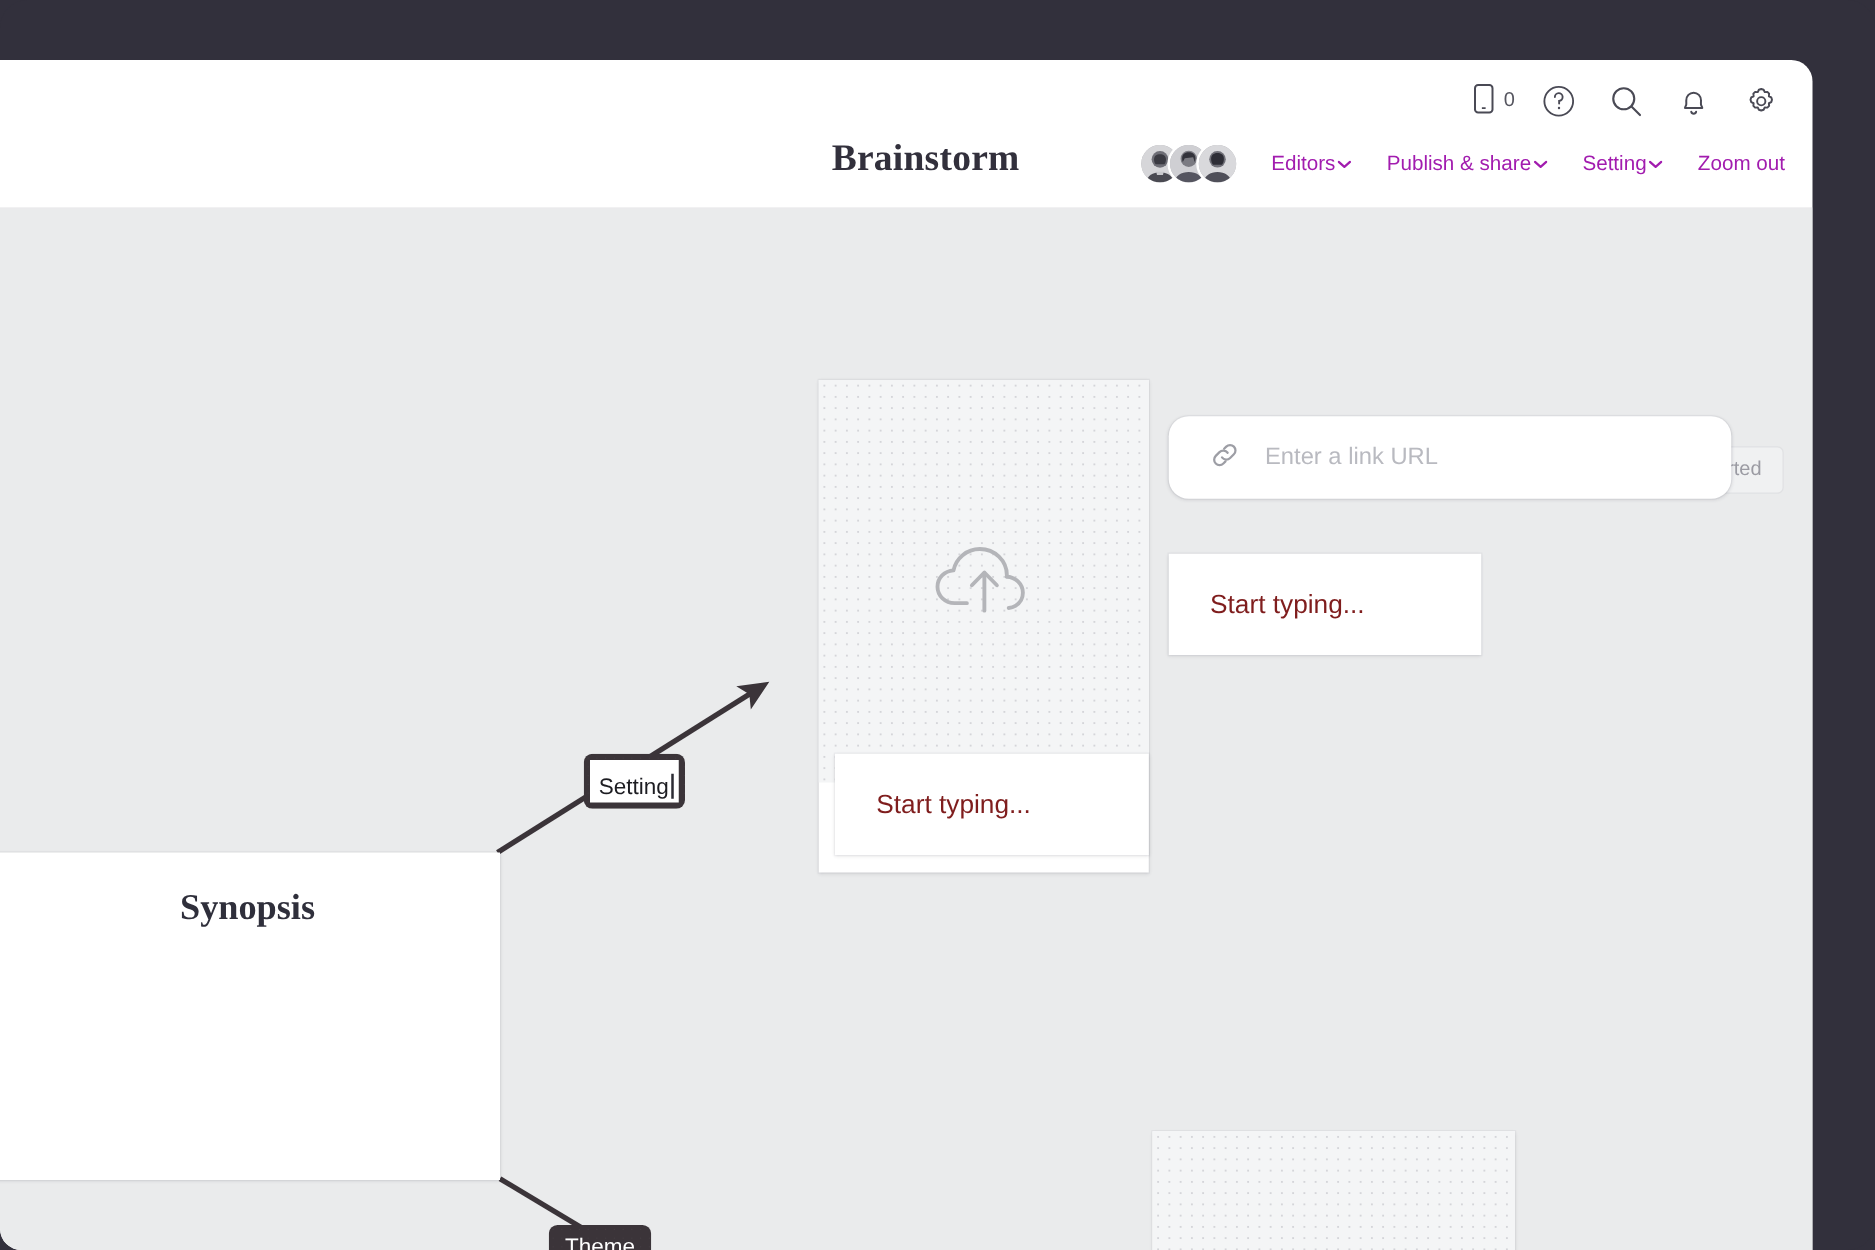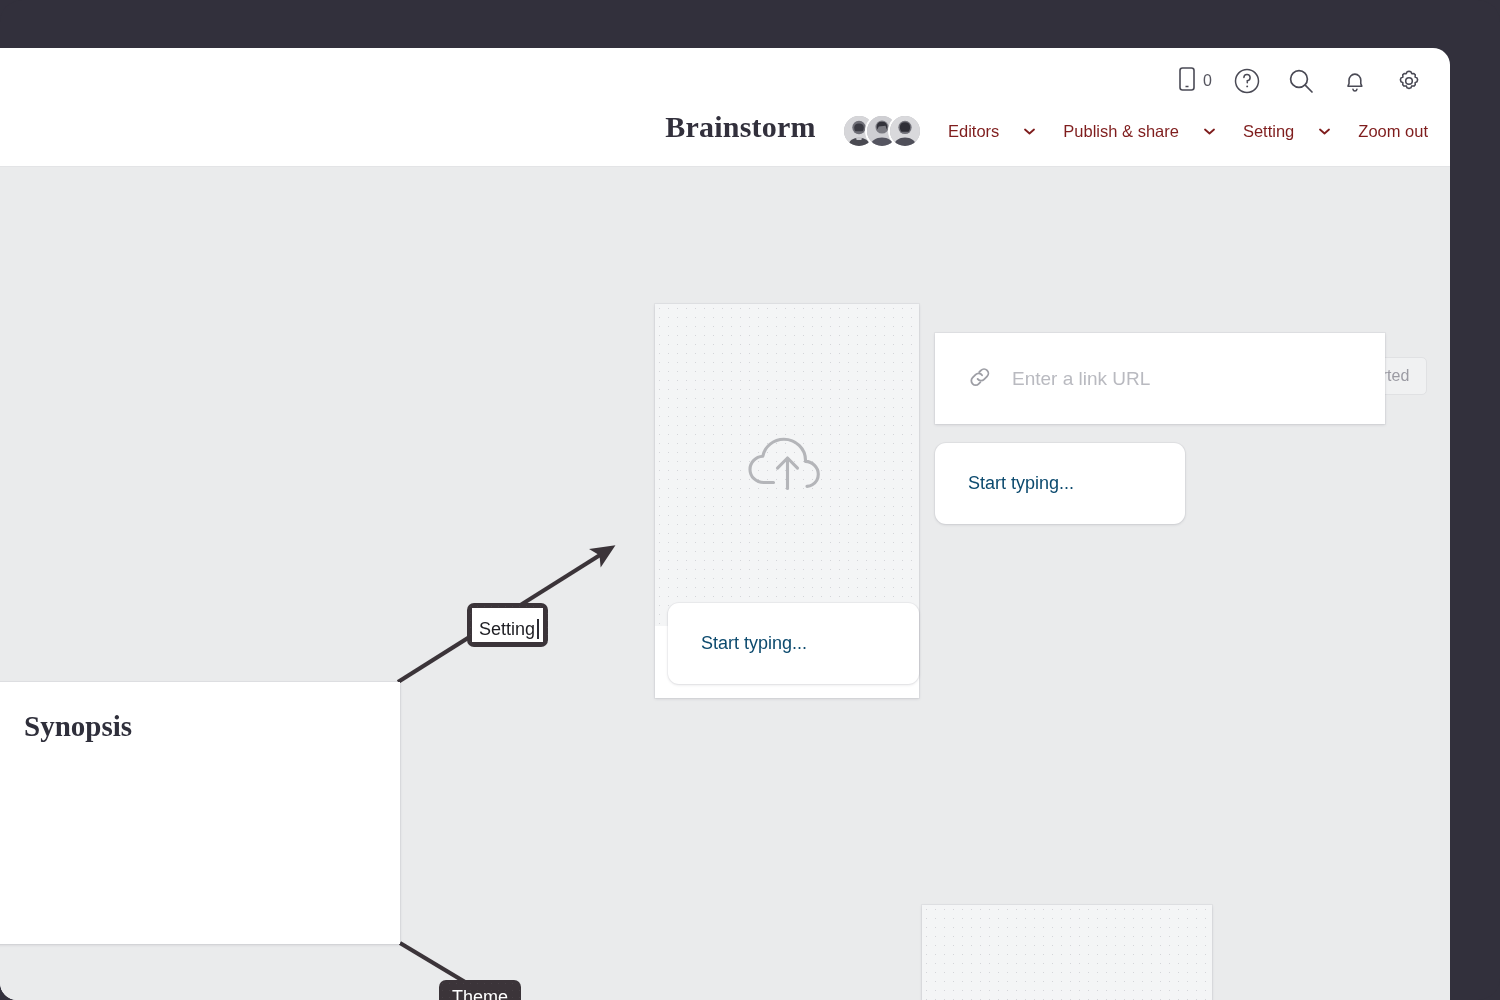--- a/index.html
+++ b/index.html
@@ -120,24 +120,24 @@
     background: #b9b9bd;
     position: relative;
     flex: none;
   }
   .avatar:first-child { margin-left: 0; }
   .avatar svg { display: block; width: 100%; height: 100%; }
 
   .nav-item {
     display: flex;
     align-items: center;
-    gap: 25px;
+    gap: 2px;
     padding: 6px 14px;
     font-size: 16.5px;
-    color: #7f1d1d;
+    color: #a21caf;
     cursor: pointer;
     white-space: nowrap;
     justify-content: space-between;
   }
   .caret {
     width: 11px; height: 7px;
     display: inline-block;
   }
   .caret svg { display: block; }
 
@@ -219,31 +219,30 @@
     font-size: 19px;
     color: #b9bac0;
   }
   .link-card svg { color: #9d9ea5; flex: none; }
 
   
   .text-card {
     display: flex;
     align-items: center;
     padding-left: 33px;
-    font-size: 18px;
-    color: #0c4a6e;
-    border-radius: 11px;
+    font-size: 21px;
+    color: #7f1d1d;
   }
 
   
   .synopsis-card {
     padding: 28px 28px 34px 28px;
   }
   .synopsis-title {
-    text-align: left;
+    text-align: center;
     font-family: "Liberation Serif", serif;
     font-weight: bold;
     font-size: 29px;
     color: #2f2f3b;
     margin-bottom: 19px;
     margin-left: 24px;
   }
   .synopsis-body {
     text-align: center;
     font-size: 18.5px;
@@ -448,21 +447,21 @@
               <line x1="43.5" y1="58.5" x2="43.5" y2="28.5"></line>
               <path d="M33.5 38.2l10-10.2 10 10.2"></path>
             </svg>
           </span>
         </div>
         <div class="caption-zone" style="height:72px;">
           <span>Add a caption</span>
         </div>
       </div>
 
-      <div class="card link-card" style="left:935px; top:166px; width:450px; height:91px;">
+      <div class="card link-card" style="left:935px; top:166px; width:450px; height:66px;border-radius:16px;">
         <span>
           <svg width="26" height="26" viewBox="0 0 26 26" fill="none" stroke="currentColor" stroke-width="1.8" stroke-linecap="round">
             <path d="M10.6 14.9a4.3 4.3 0 0 0 6.5.5l3-3a4.3 4.3 0 0 0-6.1-6.1l-1.7 1.7"></path>
             <path d="M15.1 11.2a4.3 4.3 0 0 0-6.5-.5l-3 3a4.3 4.3 0 0 0 6.1 6.1l1.7-1.7"></path>
           </svg>
         </span>
         <span class="ph">Enter a link URL</span>
       </div>
 
       <div class="card text-card" style="left:935px; top:276px; width:250px; height:81px;">

